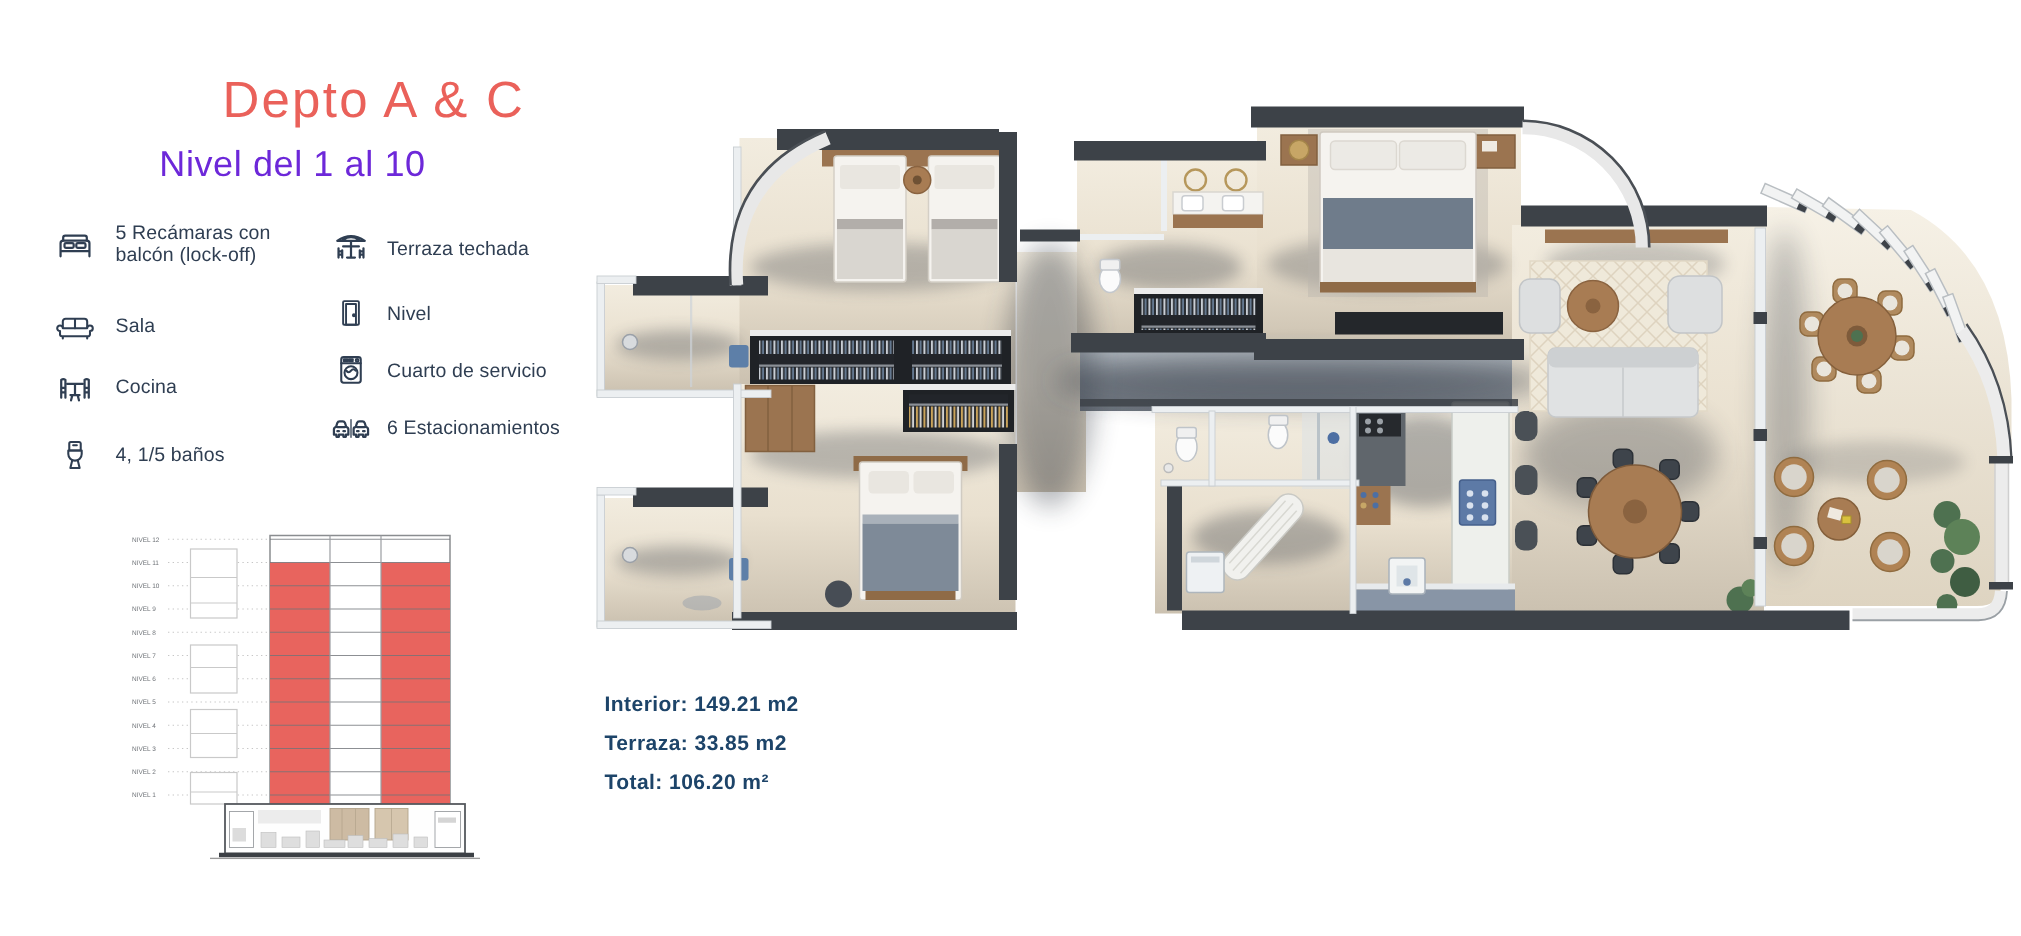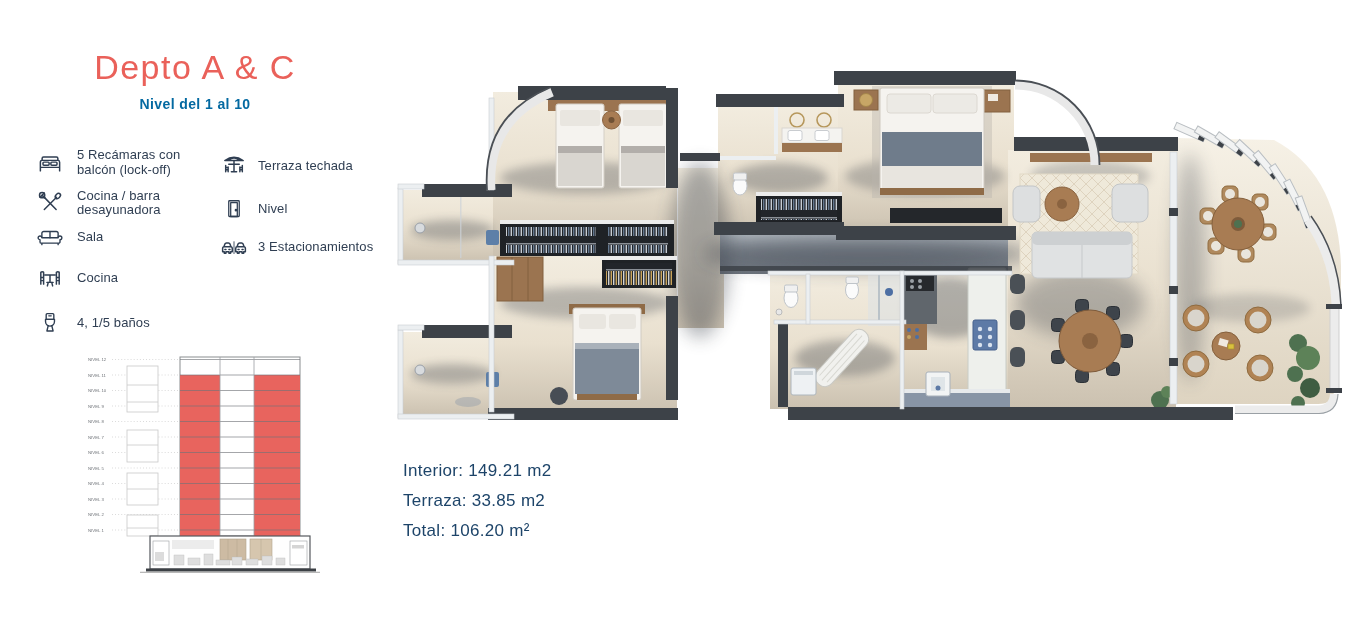--- a/index.html
+++ b/index.html
@@ -1,38 +1,38 @@
 <!DOCTYPE html>
 <html><head>
 <meta charset="utf-8">
 <style>
   html,body{margin:0;padding:0;background:#ffffff;}
   body{width:1347px;height:624px;position:relative;overflow:hidden;
        font-family:"Liberation Sans",sans-serif;-webkit-font-smoothing:antialiased;}
   .sheet{position:absolute;inset:0;background:#fff;}
-  .title{position:absolute;left:40px;top:48px;width:310px;text-align:center;
+  .title{position:absolute;left:40px;top:48px;width:310px;text-align:right;
          font-size:34px;font-weight:400;letter-spacing:1.5px;color:#ea615a;}
   .subtitle{position:absolute;left:40px;top:96px;width:310px;text-align:center;
-         font-size:14px;font-weight:700;letter-spacing:0.4px;color:#0369a1;}
+         font-size:24px;font-weight:400;letter-spacing:0.4px;color:#6d28d9;}
   .features{position:absolute;left:30px;top:148px;display:flex;}
   .fcol{display:flex;flex-direction:column;}
   .fcol1{width:188px;}
   .fcol2{width:172px;}
   .frow{display:flex;align-items:center;}
   .ficon{flex:none;display:flex;align-items:center;justify-content:center;}
   .fcol1 .ficon{width:40px;margin-right:7px;}
   .fcol2 .ficon{width:32px;margin-right:8px;}
   .ficon svg{stroke:#2f3e52;fill:none;stroke-width:1.7;stroke-linecap:round;stroke-linejoin:round;}
   .flabel{font-size:13px;line-height:1.14;color:#2f3e52;letter-spacing:0.1px;}
-  .c1r2{margin-top:11px}.c1r3{margin-top:6px}.c1r4{margin-top:14px}.c1r5{margin-top:16px}
+  .c1r2{margin-top:11px}.c1r3{margin-top:27px}.c1r4{margin-top:14px}.c1r5{margin-top:16px}
   .c2r1{margin-top:4px}.c2r2{margin-top:14px}.c2r3{margin-top:8px}.c2r4{margin-top:9px}
   .elevation{position:absolute;left:82px;top:352px;width:240px;height:235px;}
   .floorplan{position:absolute;left:390px;top:58px;width:955px;height:375px;}
   .areas{position:absolute;left:403px;top:461px;}
-  .areas div{font-size:17px;font-weight:400;color:#1d4469;letter-spacing:0.3px;margin-bottom:10px;}
+  .areas div{font-size:14px;font-weight:700;color:#1d4469;letter-spacing:0.3px;margin-bottom:10px;}
 </style>
 </head>
 <body>
 
 <div class="sheet">
 
   <div class="title">Depto A &amp; C</div>
   <div class="subtitle">Nivel del 1 al 10</div>
 
   <div class="features">
@@ -43,32 +43,20 @@
           <svg width="30" height="28" viewBox="0 0 32 32">
               <path d="M5 21 h22 M5 21 v-6 a2 2 0 0 1 2-2 h18 a2 2 0 0 1 2 2 v6 M5 21 v4 M27 21 v4"></path>
               <rect x="8" y="15" width="7" height="3.5" rx="1"></rect>
               <rect x="17" y="15" width="7" height="3.5" rx="1"></rect>
               <path d="M7 13 v-2.2 a1.6 1.6 0 0 1 1.6-1.6 h14.8 a1.6 1.6 0 0 1 1.6 1.6 V13"></path>
             </svg>
         </span>
         <span class="flabel">5 Recámaras con balcón (lock-off)</span>
       </div>
 
-      <div class="frow c1r2">
-        <span class="ficon">
-          <svg width="28" height="28" viewBox="0 0 32 32">
-              <path d="M9.5 23.5 L23.5 9.5"></path>
-              <ellipse cx="25" cy="8" rx="2.4" ry="3.4" transform="rotate(45 25 8)"></ellipse>
-              <path d="M9 9 L23 23.5"></path>
-              <circle cx="7" cy="7" r="3"></circle>
-              <path d="M7 7 l3.5 3.5 M4.6 9.4 L7 7 M9.4 4.6 L7 7"></path>
-            </svg>
-        </span>
-        <span class="flabel">Cocina / barra desayunadora</span>
-      </div>
 
       <div class="frow c1r3">
         <span class="ficon">
           <svg width="32" height="26" viewBox="0 0 32 32">
               <path d="M6 16 v-4.5 a2.3 2.3 0 0 1 2.3-2.3 h15.4 A2.3 2.3 0 0 1 26 11.5 V16 M16 9.5 v7.5"></path>
               <path d="M6 17 a2.3 2.3 0 1 0-2.3 2.3 V22 a1.6 1.6 0 0 0 1.6 1.6 h21.4 A1.6 1.6 0 0 0 28.3 22 v-2.7 A2.3 2.3 0 1 0 26 17 M6 17 h20 M6 23.6 v1.8 M26 23.6 v1.8"></path>
             </svg>
         </span>
         <span class="flabel">Sala</span>
       </div>
@@ -113,34 +101,48 @@
         <span class="ficon">
           <svg width="24" height="30" viewBox="0 0 32 32">
               <rect x="9" y="5" width="14" height="21" rx="1"></rect>
               <rect x="11.6" y="7.6" width="8.8" height="18.4"></rect>
               <circle cx="18.6" cy="17.5" r="0.9"></circle>
             </svg>
         </span>
         <span class="flabel">Nivel</span>
       </div>
 
+      <div class="frow c2r3">
+        <span class="ficon">
+          <svg width="26" height="30" viewBox="0 0 32 32">
+              <rect x="8" y="5" width="16" height="21" rx="2"></rect>
+              <path d="M8 10 h16"></path>
+              <rect x="10.2" y="6.8" width="3" height="1.6"></rect>
+              <rect x="14.4" y="6.8" width="3" height="1.6"></rect>
+              <circle cx="21" cy="7.6" r="1.1"></circle>
+              <circle cx="16" cy="17.8" r="5.3"></circle>
+              <path d="M12.2 16.2 q2 2.4 3.8 0 q2-2.4 3.8 0"></path>
+            </svg>
+        </span>
+        <span class="flabel">Cuarto de servicio</span>
+      </div>
 
       <div class="frow c2r4">
         <span class="ficon">
           <svg width="30" height="28" viewBox="0 0 32 32">
               <g>
                 <path d="M3 21.5 v-4.2 a1.5 1.5 0 0 1 1.5-1.5 l1.1-3.3 a1.8 1.8 0 0 1 1.7-1.2 h2.4 a1.8 1.8 0 0 1 1.7 1.2 l1.1 3.3 A1.5 1.5 0 0 1 14 17.3 v4.2 h-1.9 v1.6 h-1.9 v-1.6 H6.8 v1.6 H4.9 v-1.6 z M5.6 18.8 h1.2 M10.2 18.8 h1.2 M5.8 15.8 h5.4"></path>
               </g>
               <g>
                 <path d="M18 21.5 v-4.2 a1.5 1.5 0 0 1 1.5-1.5 l1.1-3.3 a1.8 1.8 0 0 1 1.7-1.2 h2.4 a1.8 1.8 0 0 1 1.7 1.2 l1.1 3.3 A1.5 1.5 0 0 1 29 17.3 v4.2 h-1.9 v1.6 h-1.9 v-1.6 h-3.4 v1.6 h-1.9 v-1.6 z M20.6 18.8 h1.2 M25.2 18.8 h1.2 M20.8 15.8 h5.4"></path>
               </g>
               <path d="M16 10 v13.5" stroke-width="1"></path>
             </svg>
         </span>
-        <span class="flabel">3 Estacionamientos</span>
+        <span class="flabel">6 Estacionamientos</span>
       </div>
     </div>
   </div>
 
   <svg class="elevation" viewBox="0 0 240 235">
     <path d="M30 7.5 H96 M30 23 H96 M30 38.5 H96 M30 54 H96 M30 69.5 H96 M30 85 H96 M30 100.5 H96 M30 116 H96 M30 131.5 H96 M30 147 H96 M30 162.5 H96 M30 178 H96" stroke="#c6c6c6" stroke-width="0.7" stroke-dasharray="0.9 2.2" fill="none"></path>
     <g font-size="4.3" fill="#6e7277" font-family="'Liberation Sans',sans-serif">
       <text x="6" y="9.1">NIVEL 12</text>
       <text x="6" y="24.6">NIVEL 11</text>
       <text x="6" y="40.1">NIVEL 10</text>

